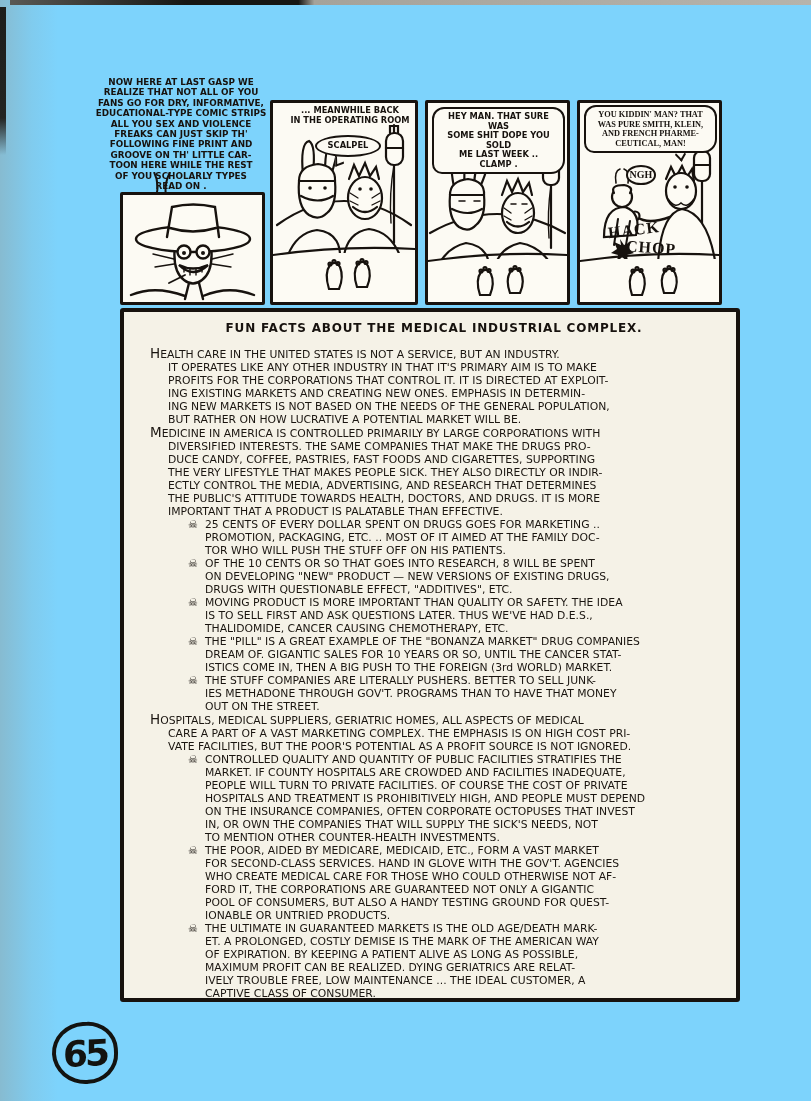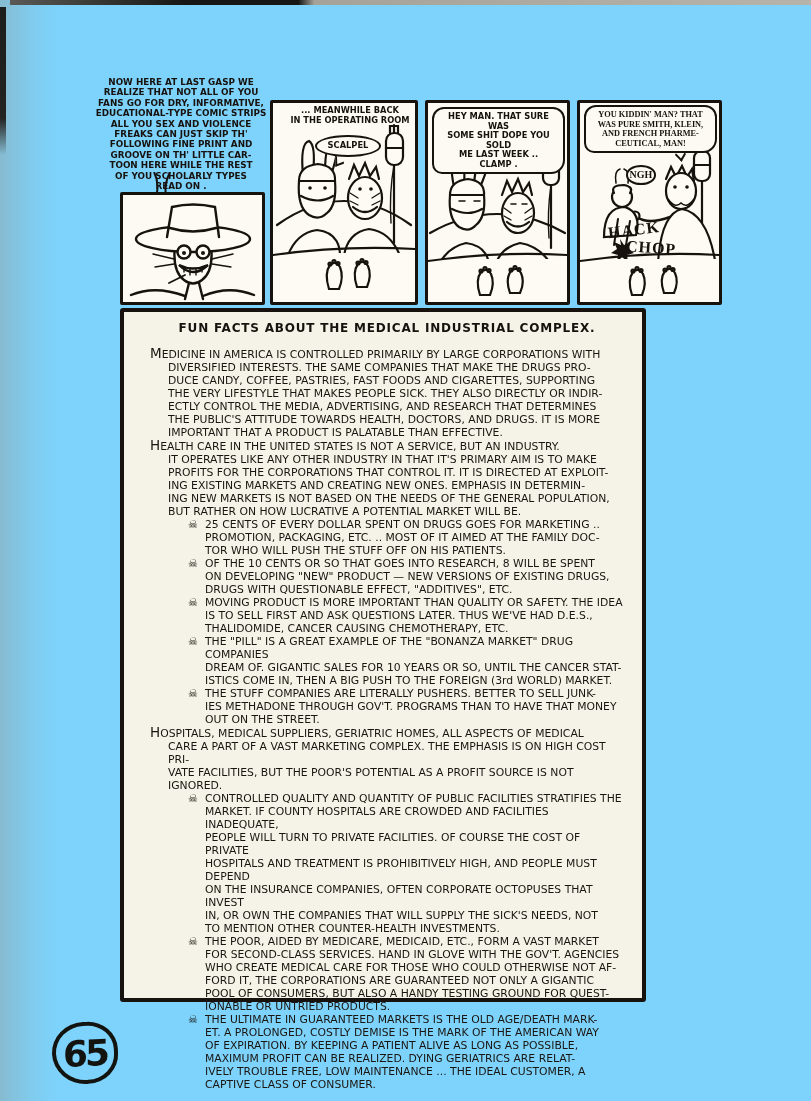--- a/index.html
+++ b/index.html
@@ -49,21 +49,21 @@
     position:absolute; width:9px; height:9px; background:#fcfaf3;
     border-left:2px solid #17120e; border-bottom:2px solid #17120e; z-index:2;
   }
   .sfx { position:absolute; font-weight:900; color:#17120e; letter-spacing:1px; z-index:4;
     font-size:16px; }
   .sfx-hack { left:28px; top:118px; transform:rotate(-7deg); }
   .sfx-chop { left:46px; top:136px; transform:rotate(4deg); }
 
   
   .fact-box {
-    position:absolute; left:120px; top:308px; width:526px; height:694px;
+    position:absolute; left:120px; top:308px; width:620px; height:694px;
     border:4px solid #17120e; border-radius:3px; background:#f5f2e7;
     padding:9px 18px 0 26px;
   }
   .fact-title {
     text-align:center; font-size:12px; letter-spacing:.8px; font-weight:bold;
     line-height:15px; color:#17120e;
   }
   .fact-body { margin-top:11px; font-size:10.8px; line-height:13px; color:#1a1510; }
   .block { white-space:pre-line; }
   .para { padding-left:18px; text-indent:-18px; }
@@ -252,33 +252,33 @@
     <div class="tail" style="left:96px; top:47px; transform:rotate(-60deg) skewX(-15deg);"></div>
     <div class="balloon comic-lettering grunt-balloon">NGH</div>
     <div class="sfx sfx-hack">HACK</div>
     <div class="sfx sfx-chop">CHOP</div>
   </div>
 
   <div class="fact-box">
     <div class="fact-title">FUN FACTS ABOUT THE MEDICAL INDUSTRIAL COMPLEX.</div>
     <div class="fact-body">
 
+      <div class="block para">HEALTH CARE IN THE UNITED STATES IS NOT A SERVICE, BUT AN INDUSTRY.
+IT OPERATES LIKE ANY OTHER INDUSTRY IN THAT IT'S PRIMARY AIM IS TO MAKE
+PROFITS FOR THE CORPORATIONS THAT CONTROL IT. IT IS DIRECTED AT EXPLOIT-
+ING EXISTING MARKETS AND CREATING NEW ONES. EMPHASIS IN DETERMIN-
+ING NEW MARKETS IS NOT BASED ON THE NEEDS OF THE GENERAL POPULATION,
+BUT RATHER ON HOW LUCRATIVE A POTENTIAL MARKET WILL BE.</div>
       <div class="block para">MEDICINE IN AMERICA IS CONTROLLED PRIMARILY BY LARGE CORPORATIONS WITH
 DIVERSIFIED INTERESTS. THE SAME COMPANIES THAT MAKE THE DRUGS PRO-
 DUCE CANDY, COFFEE, PASTRIES, FAST FOODS AND CIGARETTES, SUPPORTING
 THE VERY LIFESTYLE THAT MAKES PEOPLE SICK. THEY ALSO DIRECTLY OR INDIR-
 ECTLY CONTROL THE MEDIA, ADVERTISING, AND RESEARCH THAT DETERMINES
 THE PUBLIC'S ATTITUDE TOWARDS HEALTH, DOCTORS, AND DRUGS. IT IS MORE
 IMPORTANT THAT A PRODUCT IS PALATABLE THAN EFFECTIVE.</div>
-      <div class="block para">HEALTH CARE IN THE UNITED STATES IS NOT A SERVICE, BUT AN INDUSTRY.
-IT OPERATES LIKE ANY OTHER INDUSTRY IN THAT IT'S PRIMARY AIM IS TO MAKE
-PROFITS FOR THE CORPORATIONS THAT CONTROL IT. IT IS DIRECTED AT EXPLOIT-
-ING EXISTING MARKETS AND CREATING NEW ONES. EMPHASIS IN DETERMIN-
-ING NEW MARKETS IS NOT BASED ON THE NEEDS OF THE GENERAL POPULATION,
-BUT RATHER ON HOW LUCRATIVE A POTENTIAL MARKET WILL BE.</div>
 
       <div class="bullet">
         <span class="bicon">☠</span>
         <span class="btext">25 CENTS OF EVERY DOLLAR SPENT ON DRUGS GOES FOR MARKETING ..
 PROMOTION, PACKAGING, ETC. .. MOST OF IT AIMED AT THE FAMILY DOC-
 TOR WHO WILL PUSH THE STUFF OFF ON HIS PATIENTS.</span>
       </div>
       <div class="bullet">
         <span class="bicon">☠</span>
         <span class="btext">OF THE 10 CENTS OR SO THAT GOES INTO RESEARCH, 8 WILL BE SPENT

